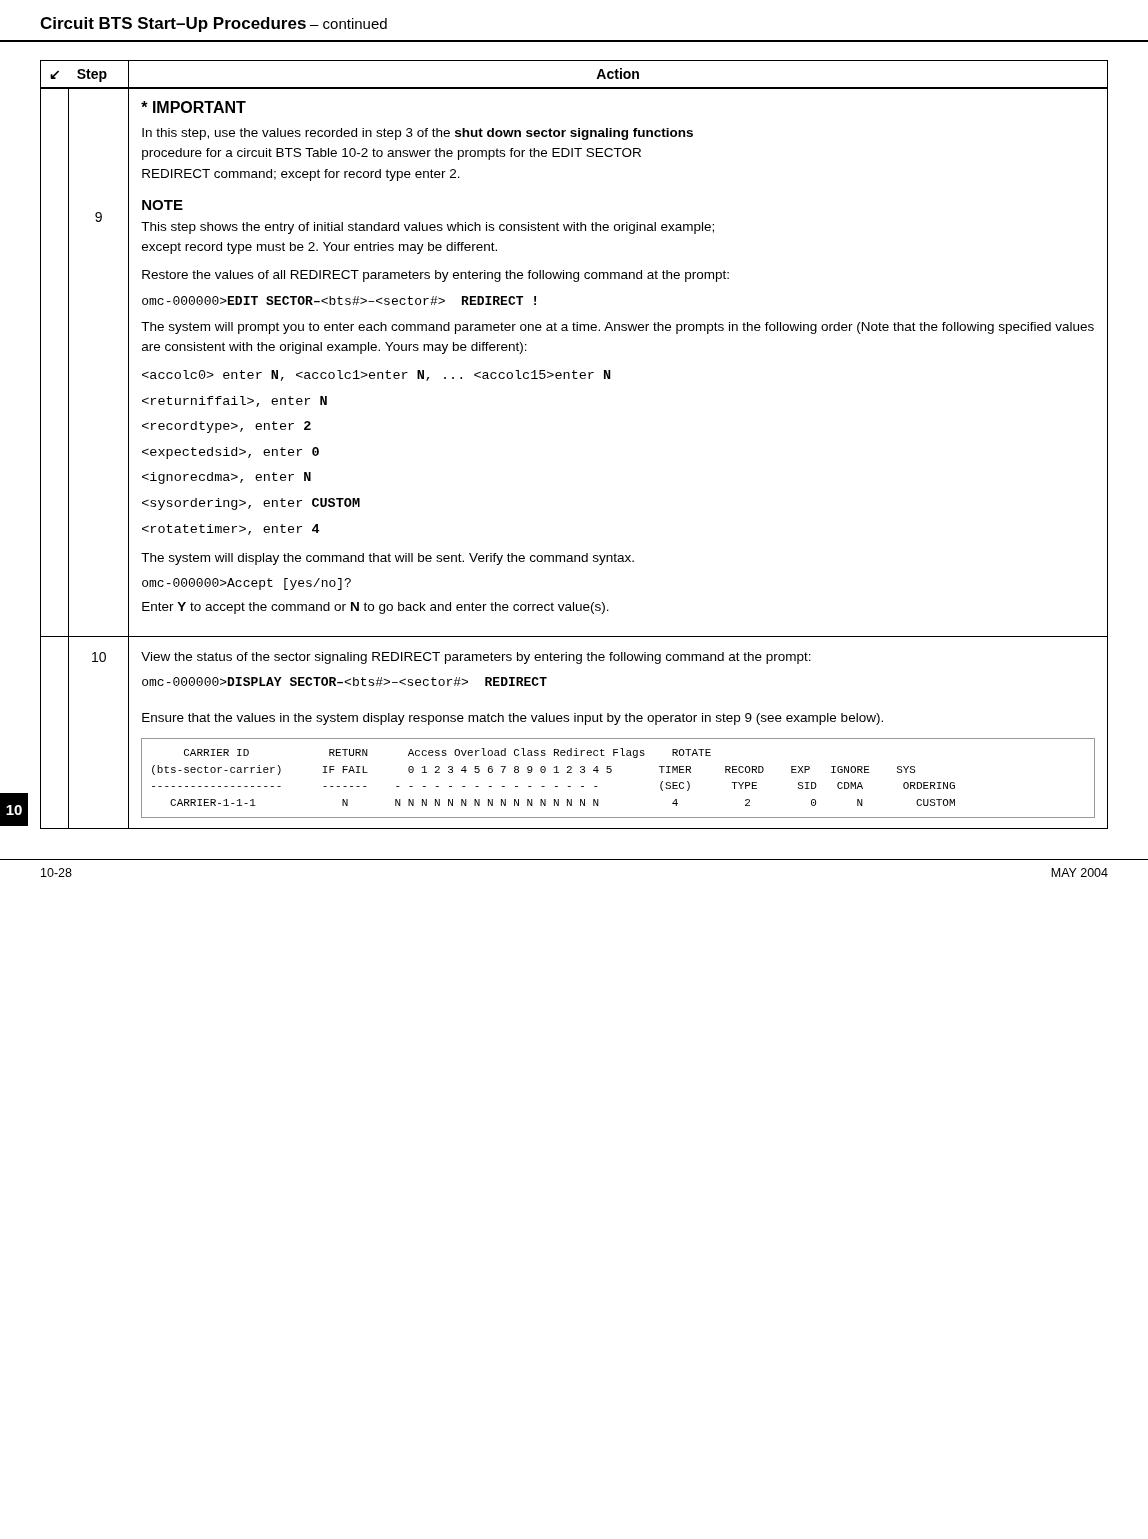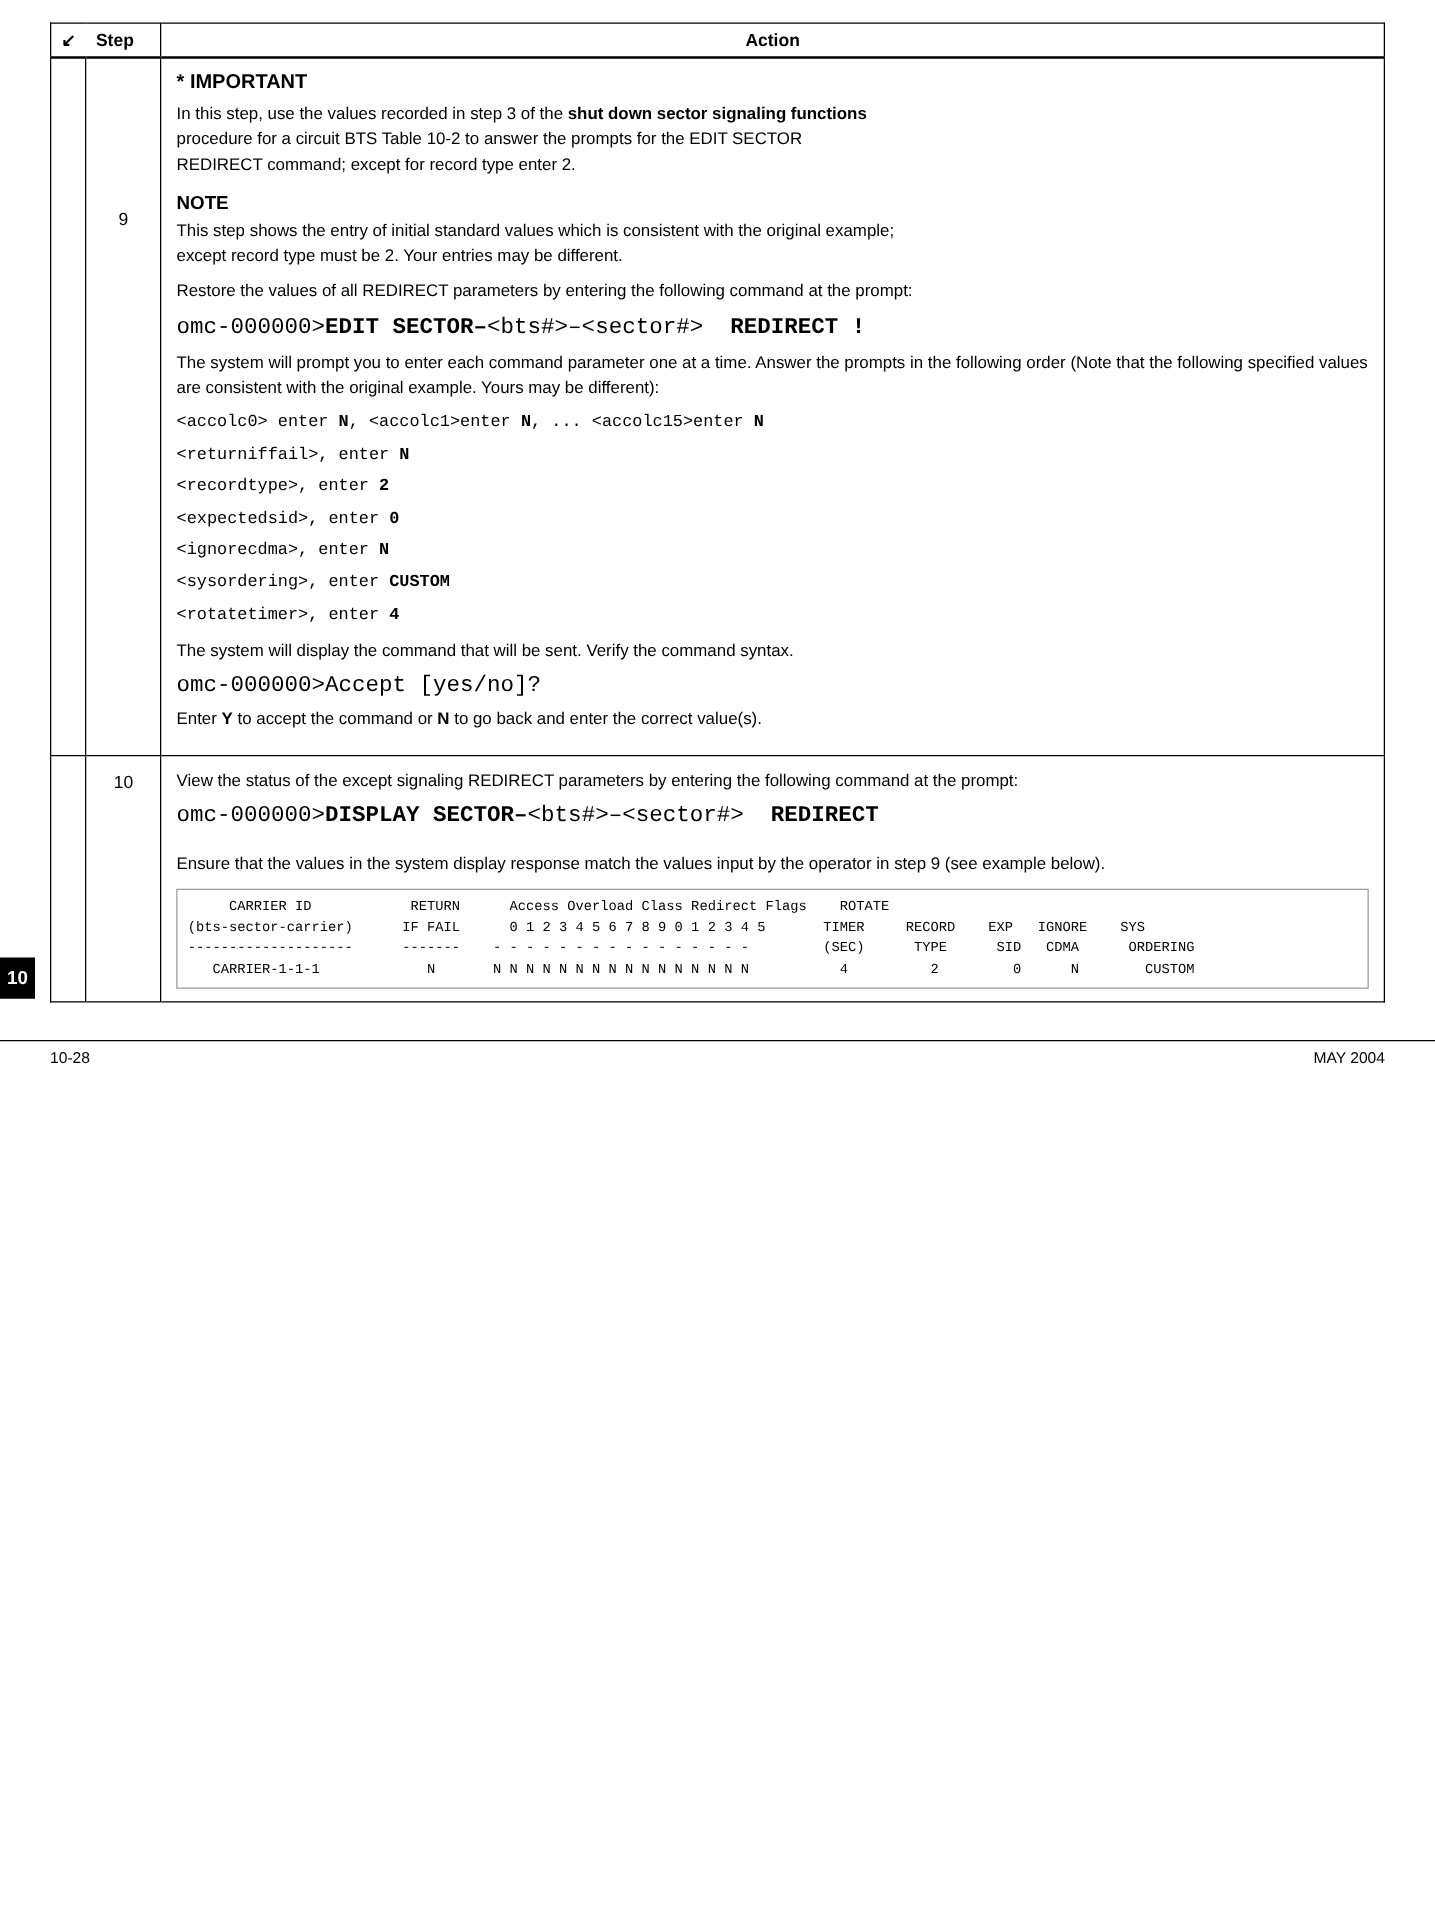--- a/index.html
+++ b/index.html
@@ -83,21 +83,21 @@
       font-family: 'Courier New', Courier, monospace;
       font-size: 13px;
       margin: 6px 0;
     }
     .bold-command {
       font-weight: bold;
     }
 
     .mono {
       font-family: 'Courier New', Courier, monospace;
-      font-size: 18px;
+      font-size: 13px;
     }
 
     .indent-line {
       margin-left: 0;
       margin-bottom: 4px;
       line-height: 1.6;
       font-size: 13.5px;
     }
 
     .table-data-block {
@@ -171,20 +171,26 @@
       padding: 5px 4px 5px 6px;
       vertical-align: top;
       border-right: 1px solid #000;
     }
   </style>
 </head>
 <body>
 
 <div class="outer-wrapper">
 
+  <div class="page-header">
+    <span>
+      <span style="font-weight:bold; font-size:17px;">Circuit BTS Start–Up Procedures</span>
+      <span style="font-size:15px;">– continued</span>
+    </span>
+  </div>
 
   <div class="main-content">
 
     <table class="main-table">
 
       <tbody>
 
       <tr class="table-header-row">
         <td class="chevron-cell" style="font-size:14px; font-weight:bold; border-bottom:2px solid #000;">↙</td>
         <td class="step-label-col" style="border-bottom:2px solid #000; border-right:1px solid #000;">Step</td>
@@ -232,21 +238,21 @@
           <p style="margin-top:6px;">
             Enter <strong>Y</strong> to accept the command or <strong>N</strong> to go back and enter the correct value(s).
           </p>
         </td>
       </tr>
 
       <tr class="row-divider">
         <td class="chevron-cell" style="border-right:1px solid #000; vertical-align:top; padding-top:10px;"></td>
         <td class="step-num-col" style="border-right:1px solid #000; text-align:center; vertical-align:top; padding-top:12px; font-size:14px; width:60px;">10</td>
         <td class="action-col">
-          <p>View the status of the except signaling REDIRECT parameters by entering the following command at the prompt:</p>
+          <p>View the status of the sector signaling REDIRECT parameters by entering the following command at the prompt:</p>
 
           <div class="code-line">
             <span class="mono">omc-000000&gt;</span><span class="mono bold-command">DISPLAY SECTOR–</span><span class="mono">&lt;bts#&gt;–&lt;sector#&gt;</span><span class="mono bold-command">&nbsp; REDIRECT</span>
           </div>
 
           <p style="margin-top:18px;">Ensure that the values in the system display response match the values input by the operator in step 9 (see example below).</p>
 
           <div class="table-data-block">     CARRIER ID            RETURN      Access Overload Class Redirect Flags    ROTATE
 (bts-sector-carrier)      IF FAIL      0 1 2 3 4 5 6 7 8 9 0 1 2 3 4 5       TIMER     RECORD    EXP   IGNORE    SYS
 --------------------      -------    - - - - - - - - - - - - - - - -         (SEC)      TYPE      SID   CDMA      ORDERING

